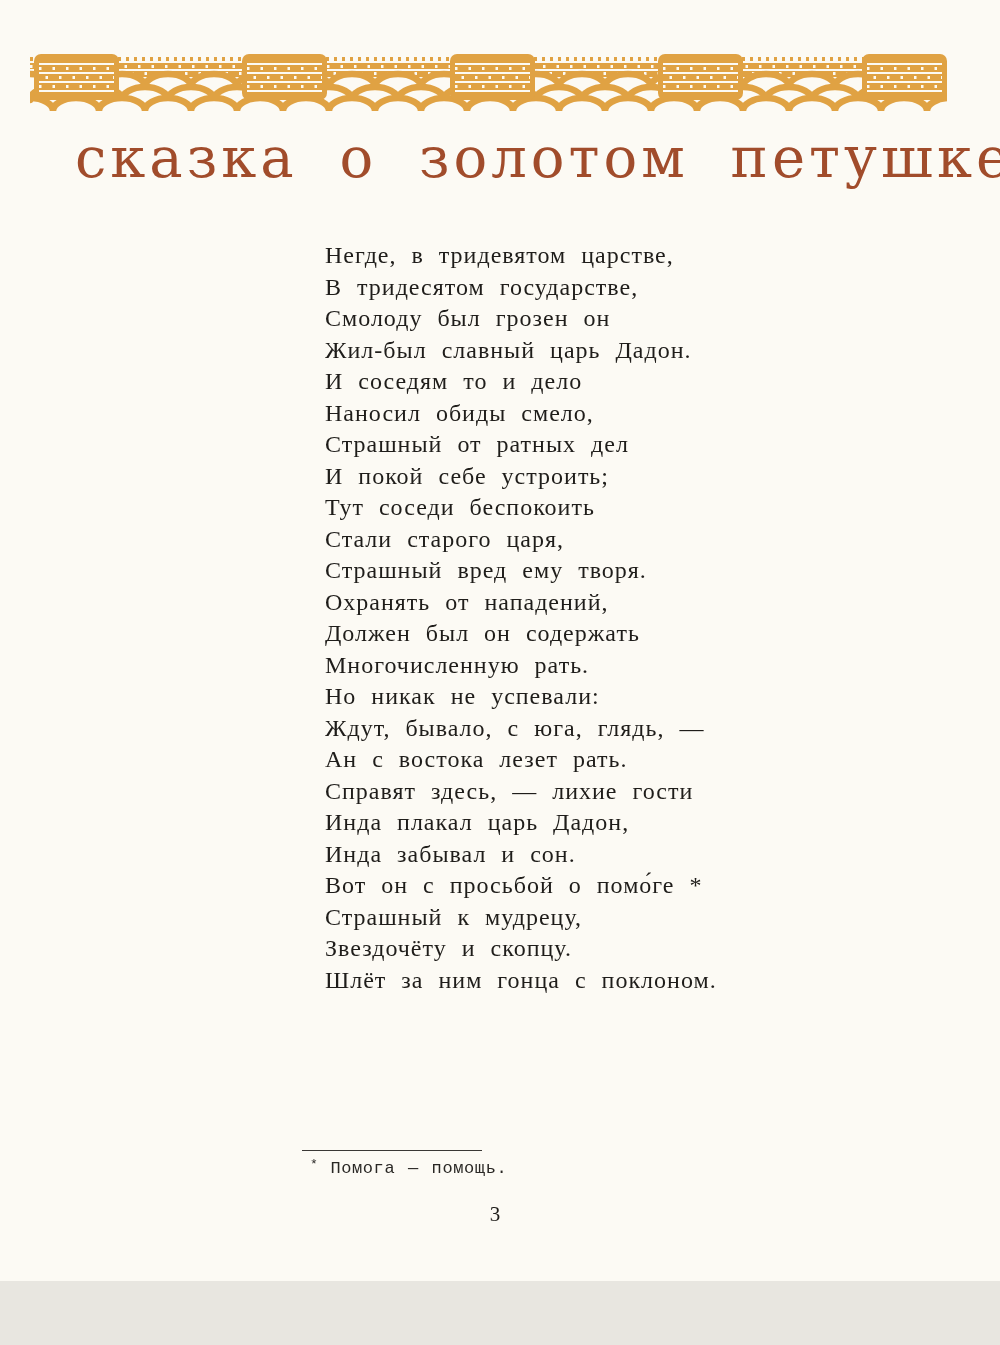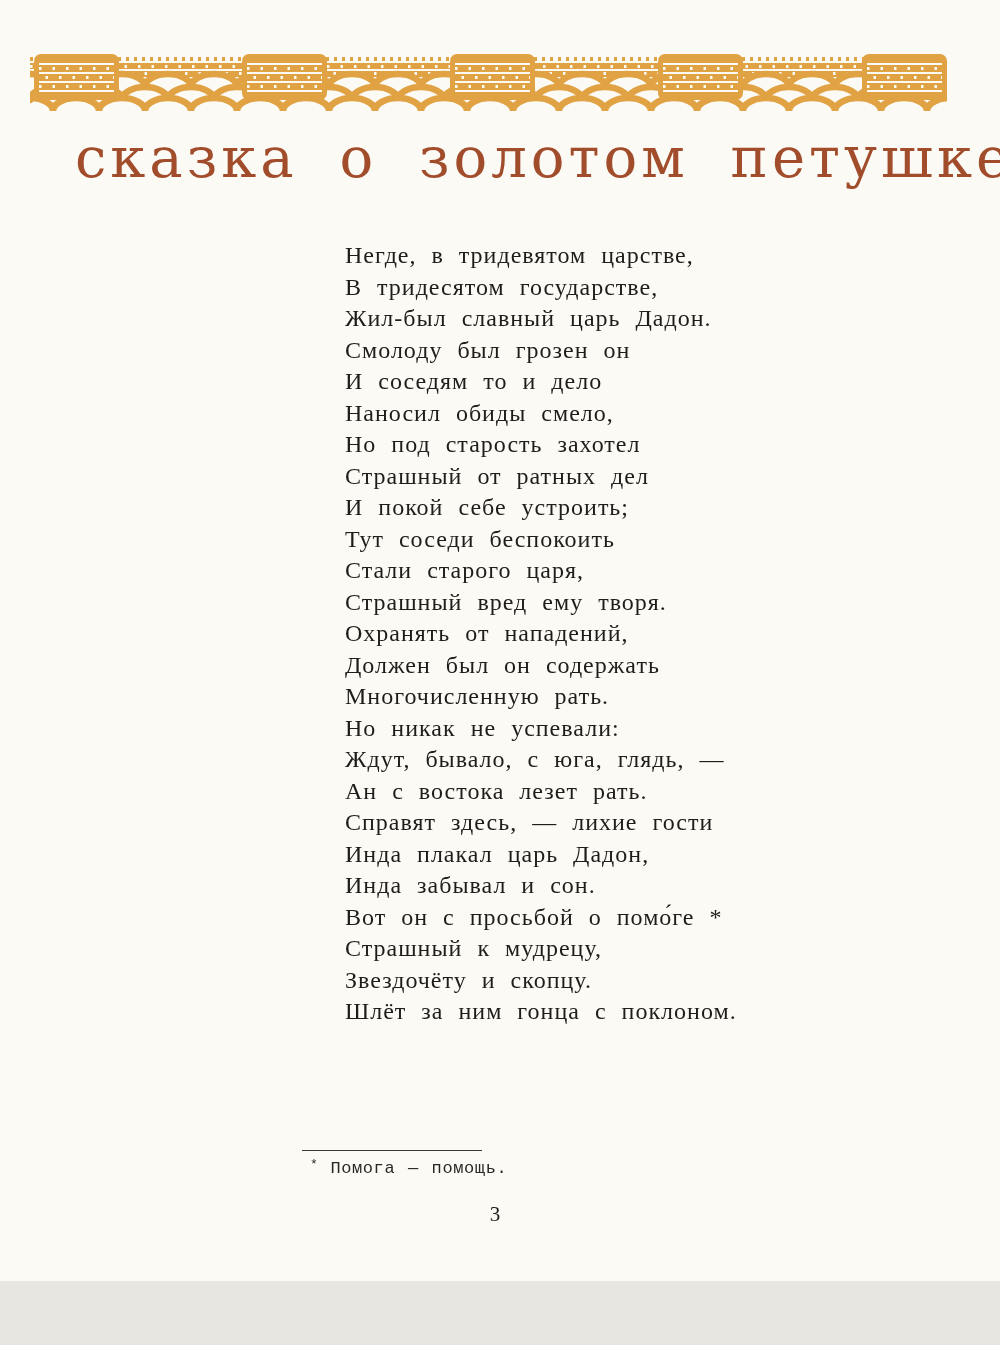--- a/index.html
+++ b/index.html
@@ -48,21 +48,21 @@
     position: absolute;
     left: 325px;
     top: 240px;
     color: var(--text-color, #1F1D1A);
     font-size: 24px;
     line-height: 31.5px;
     letter-spacing: 1px;
     word-spacing: 8px;
     white-space: nowrap;
   }
-  .poem-line { height: 31.5px; margin-left: 20px; }
+  .poem-line { height: 31.5px; }
   .footnote {
     position: absolute;
     left: 302px;
     top: 1150px;
   }
   .footnote-rule {
     width: 180px;
     border-top: 1.6px solid #3A3835;
     margin-bottom: 6px;
   }
@@ -128,29 +128,28 @@
   </div>
 
   <h1 class="title">сказка о золотом петушке</h1>
 
   <div class="poem">
 
       <div class="poem-line">Негде, в тридевятом царстве,</div>
 
       <div class="poem-line">В тридесятом государстве,</div>
 
+      <div class="poem-line">Смолоду был грозен он</div>
+
       <div class="poem-line">Жил-был славный царь Дадон.</div>
-
-      <div class="poem-line">Смолоду был грозен он</div>
 
       <div class="poem-line">И соседям то и дело</div>
 
       <div class="poem-line">Наносил обиды смело,</div>
 
-      <div class="poem-line">Но под старость захотел</div>
 
       <div class="poem-line">Страшный от ратных дел</div>
 
       <div class="poem-line">И покой себе устроить;</div>
 
       <div class="poem-line">Тут соседи беспокоить</div>
 
       <div class="poem-line">Стали старого царя,</div>
 
       <div class="poem-line">Страшный вред ему творя.</div>

